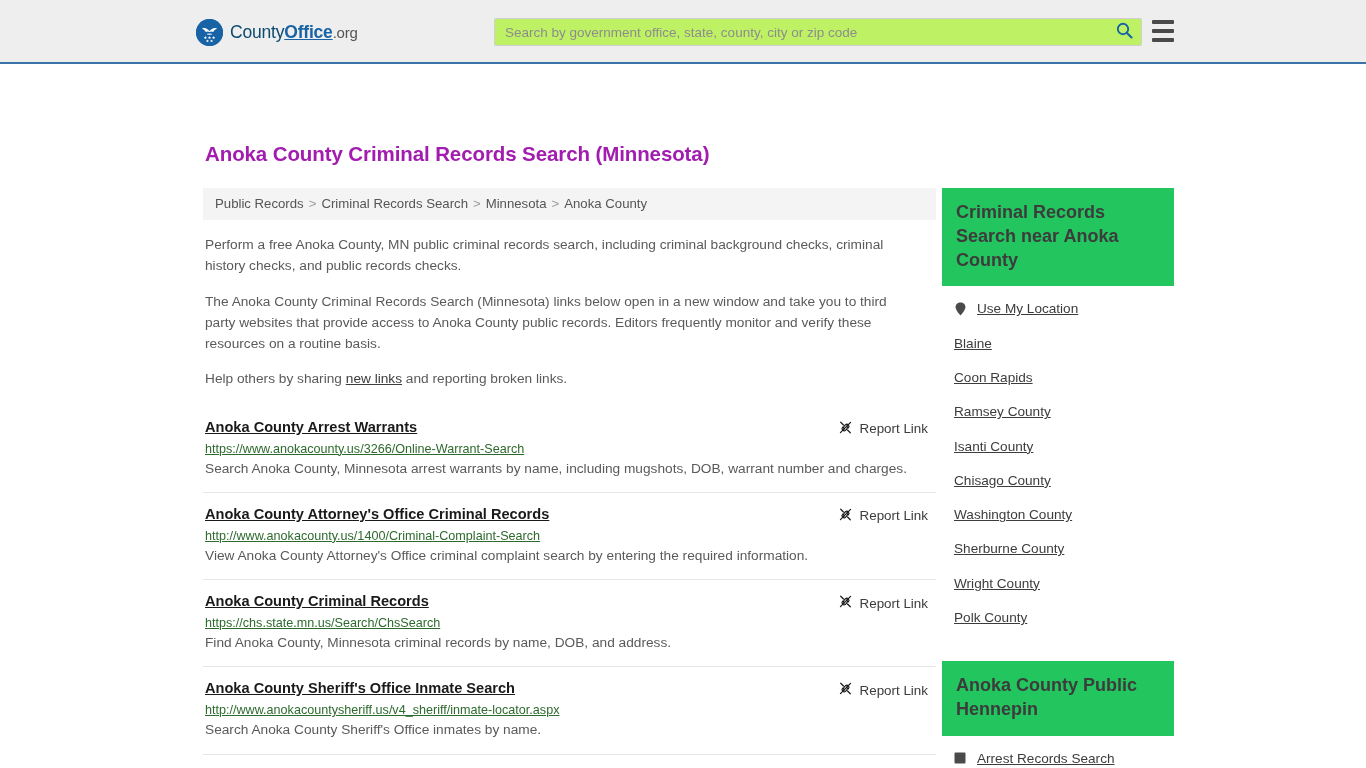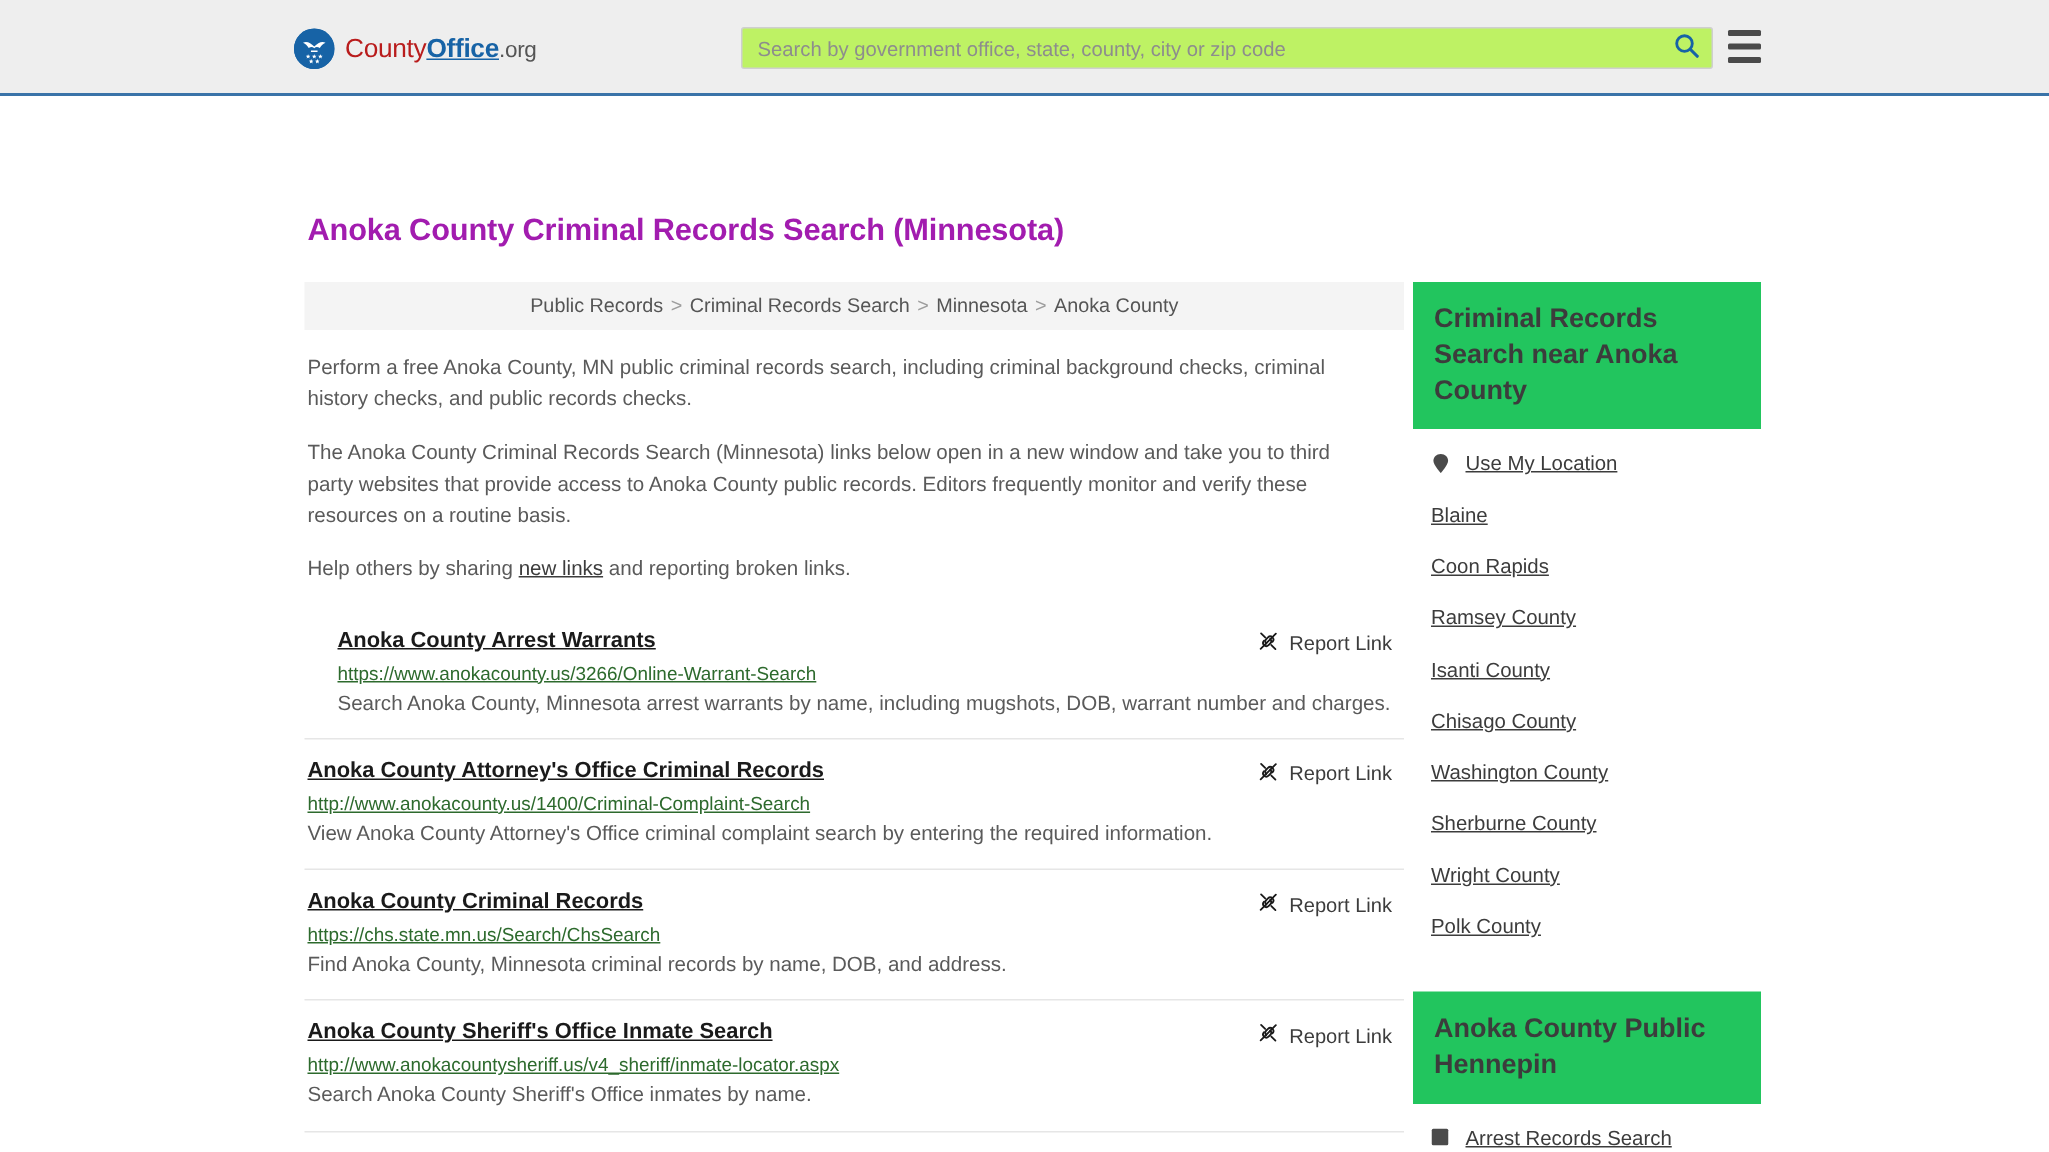--- a/index.html
+++ b/index.html
@@ -36,21 +36,21 @@
     display: block;
     flex: 0 0 auto;
   }
   .brand-text {
     font-size: 17.5px;
     letter-spacing: -0.2px;
     color: #333333;
     white-space: nowrap;
   }
   .brand-text .b-office { color: #1763a6; font-weight: bold; text-decoration: underline; }
-  .brand-text .b-county { color: #b91c1c; }
+  .brand-text .b-county { color: #0c4a6e; }
   .brand-text .b-org { color: #555555; font-size: 15px; }
 
   .search-wrap {
     position: absolute;
     left: 494px;
     top: 18px;
     width: 648px;
     height: 28px;
     background: #bef264;
     border: 1px solid #cfcfcf;
@@ -126,21 +126,20 @@
   .col-main { width: 733px; margin-left: 203px; }
   .col-side { width: 232px; margin-left: 6px; }
 
   
   .breadcrumb {
     background: #f4f4f4;
     padding: 9px 12px 10px 12px;
     font-size: 13.2px;
     color: #555;
     line-height: 1;
-    text-align: center;
   }
   .breadcrumb a {
     color: #555555;
     text-decoration: none;
   }
   .breadcrumb .sep { color: #9d9d9d; margin: 0 5px; }
 
   .intro { padding: 0 0 0 2px; }
   .intro p {
     font-size: 13.7px;
@@ -155,21 +154,21 @@
     font-weight: normal;
   }
 
   
   .results { margin-top: 20px; }
   .result {
     border-top: 1px solid #e6e6e6;
     padding: 12px 0 13px 2px;
     position: relative;
   }
-  .result:first-child { border-top: 0; padding-top: 8px; margin-left: 20px; }
+  .result:first-child { border-top: 0; padding-top: 8px; }
   .result-title {
     font-size: 14.6px;
     font-weight: bold;
     color: #1a1a1a;
     text-decoration: underline;
     display: inline-block;
     margin: 0;
   }
   .result-url {
     display: block;

